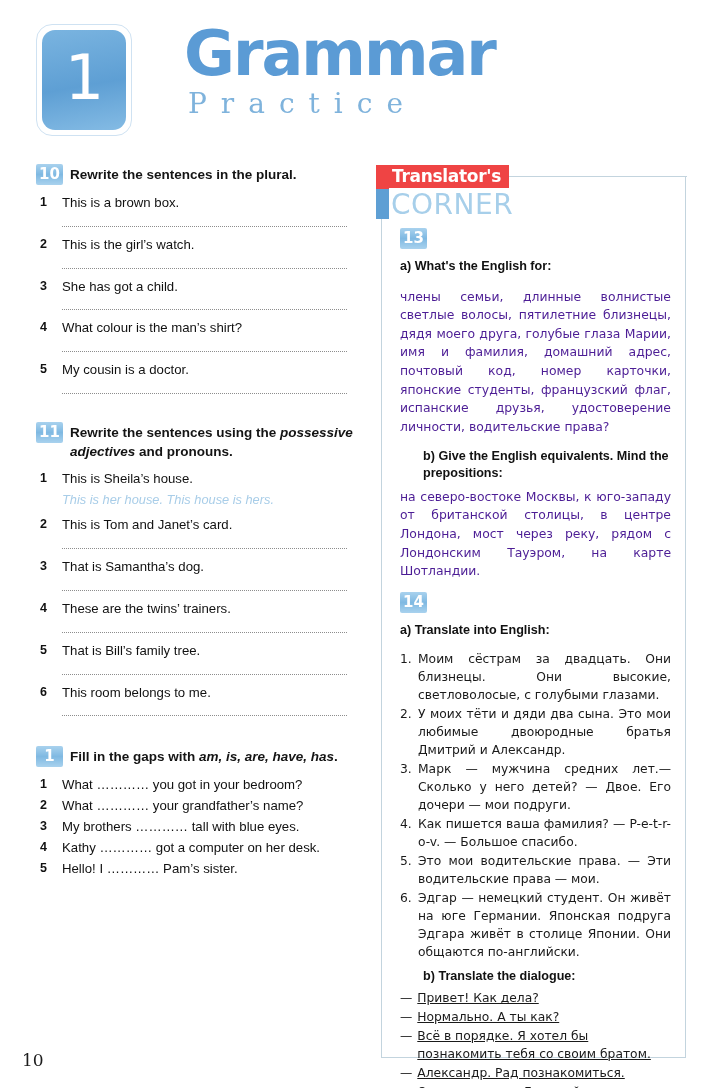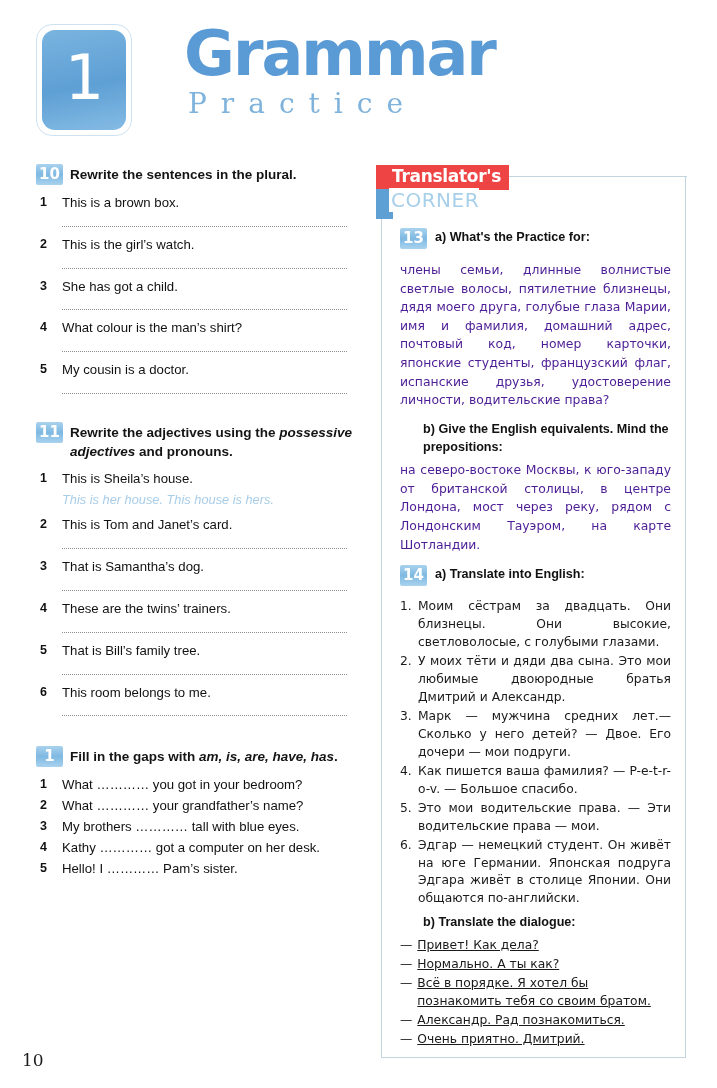--- a/index.html
+++ b/index.html
@@ -197,37 +197,38 @@
     position: absolute;
     left: 0; top: 0;
     width: 17px; height: 30px;
     background: #5e9fd4;
   }
   .corner-sub {
     position: absolute;
     left: 13px;
     top: -1px;
     font-family: "DejaVu Sans", sans-serif;
-    font-size: 20px;
+    font-size: 28px;
     font-weight: 400;
     color: #a7cfea;
     letter-spacing: 0.5px;
     line-height: 1.2;
     background: #ffffff;
     padding-left: 2px;
   }
 
   .rc-inner {
     padding: 52px 14px 0 18px;
   }
   .r-ex-head {
     display: flex;
     align-items: flex-start;
     gap: 8px;
     margin-bottom: 12px;
+    flex-direction: column;
   }
   .r-prompt {
     font-size: 12.6px;
     font-weight: 700;
     line-height: 1.4;
     padding-top: 1px;
   }
   .ru-para {
     font-size: 12.4px;
     line-height: 1.5;
@@ -336,21 +337,21 @@
       <div class="q-body">
         <div class="q-text">My cousin is a doctor.</div>
         <div class="dotline"></div>
       </div>
     </div>
   </div>
 
   <div class="ex-block ex11-spacing">
     <div class="ex-head">
       <div class="ex-badge">11</div>
-      <div class="ex-prompt"><span>Rewrite the adjectives using the </span><i>possessive adjectives</i><span> and pronouns.</span></div>
+      <div class="ex-prompt"><span>Rewrite the sentences using the </span><i>possessive adjectives</i><span> and pronouns.</span></div>
     </div>
     <div class="q-row">
       <div class="q-num">1</div>
       <div class="q-body">
         <div class="q-text">This is Sheila’s house.</div>
         <div class="answer-hint">This is her house. This house is hers.</div>
       </div>
     </div>
     <div class="q-row">
       <div class="q-num">2</div>
@@ -428,21 +429,21 @@
 
 </div>
 
 <div class="corner-top-line"></div>
 <div class="right-col">
   <div class="rc-inner">
 
     <div>
       <div class="r-ex-head">
         <div class="ex-badge">13</div>
-        <div class="r-prompt">a) What's the Practice for:</div>
+        <div class="r-prompt">a) What's the English for:</div>
       </div>
       <div class="ru-para">члены семьи, длинные волнистые светлые волосы, пятилетние близнецы, дядя моего друга, голубые глаза Марии, имя и фамилия, домашний адрес, почтовый код, номер карточки, японские студенты, французский флаг, испанские друзья, удостоверение личности, водительские права?</div>
       <div class="sub-prompt">b) Give the English equivalents. Mind the prepositions:</div>
       <div class="ru-para">на северо-востоке Москвы, к юго-западу от британской столицы, в центре Лондона, мост через реку, рядом с Лондонским Тауэром, на карте Шотландии.</div>
     </div>
 
     <div>
       <div class="r-ex-head">
         <div class="ex-badge">14</div>
         <div class="r-prompt">a) Translate into English:</div>

